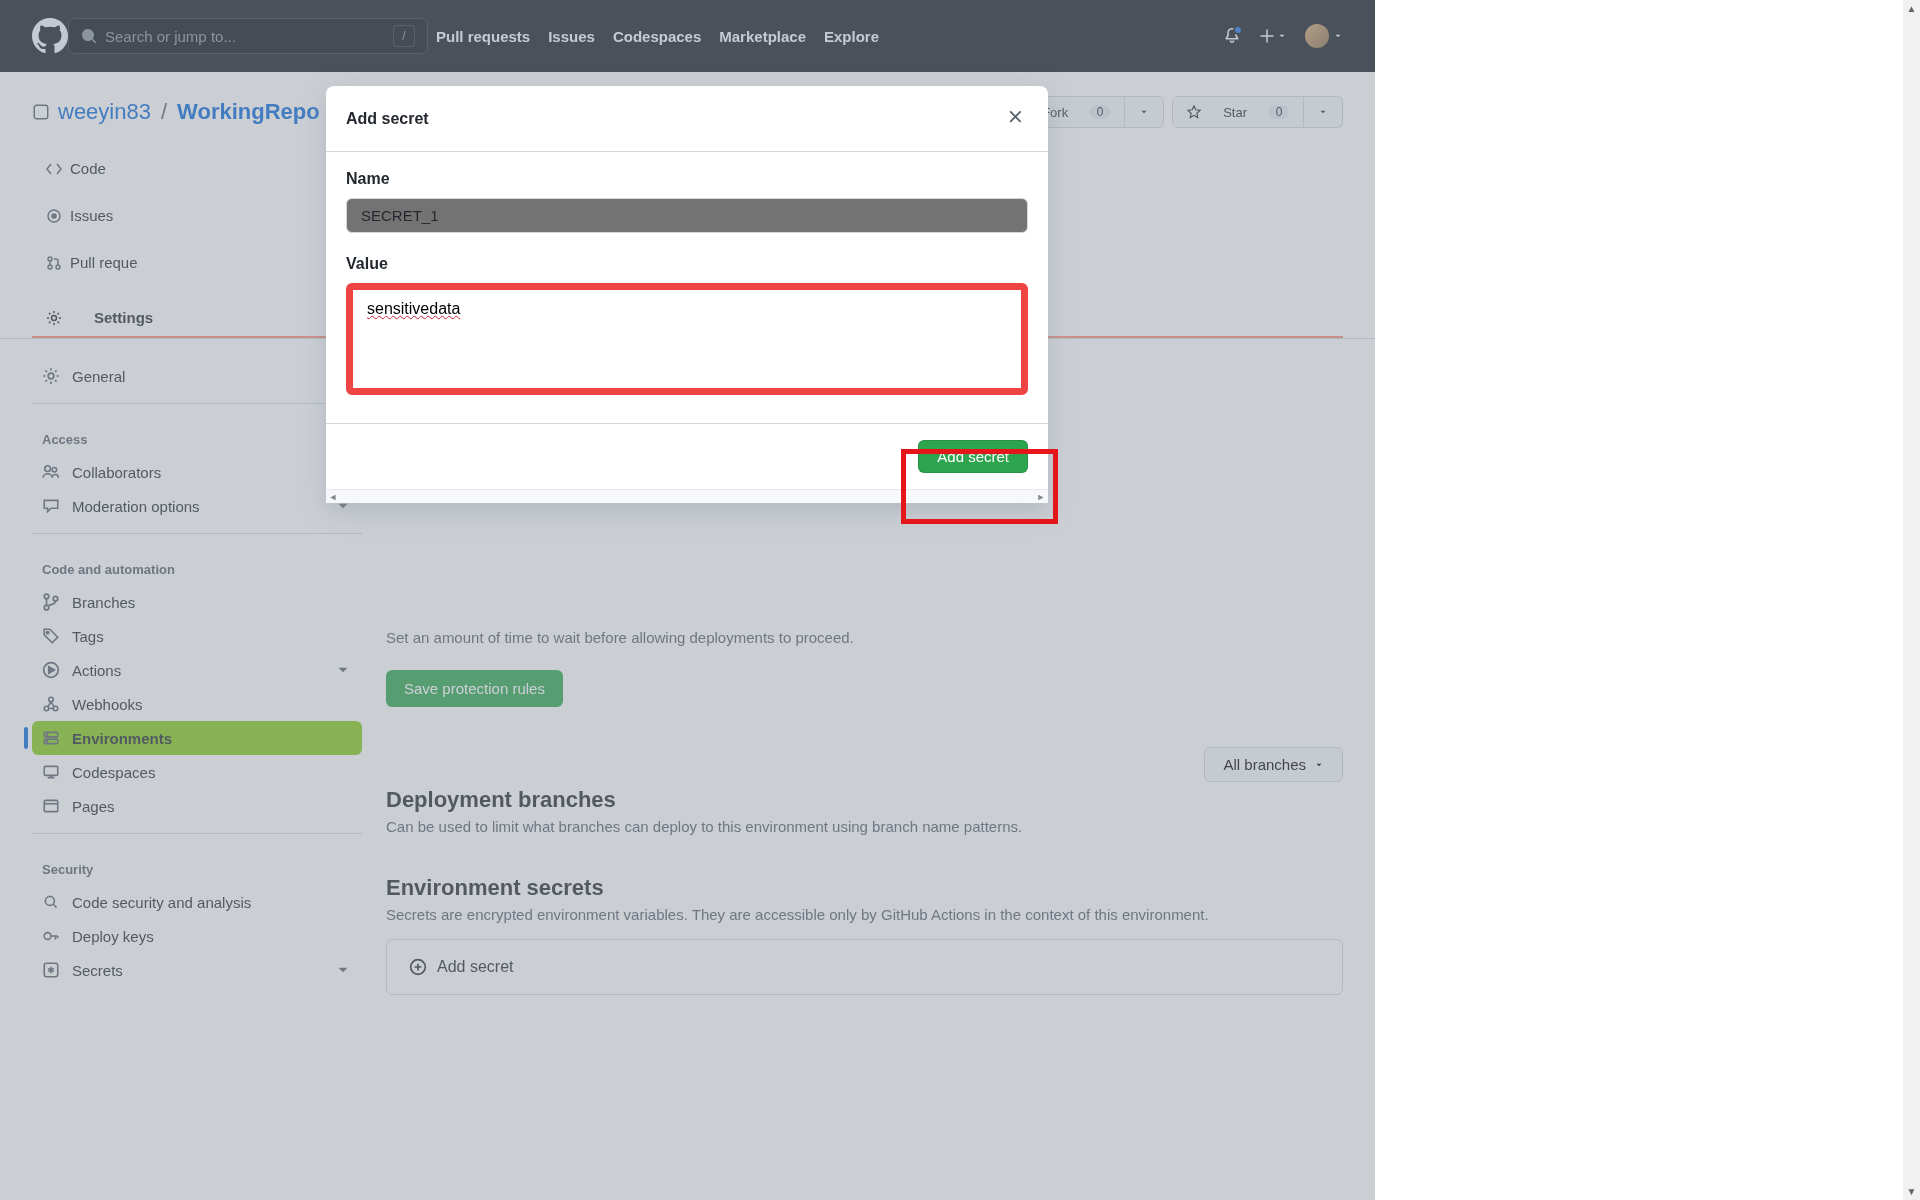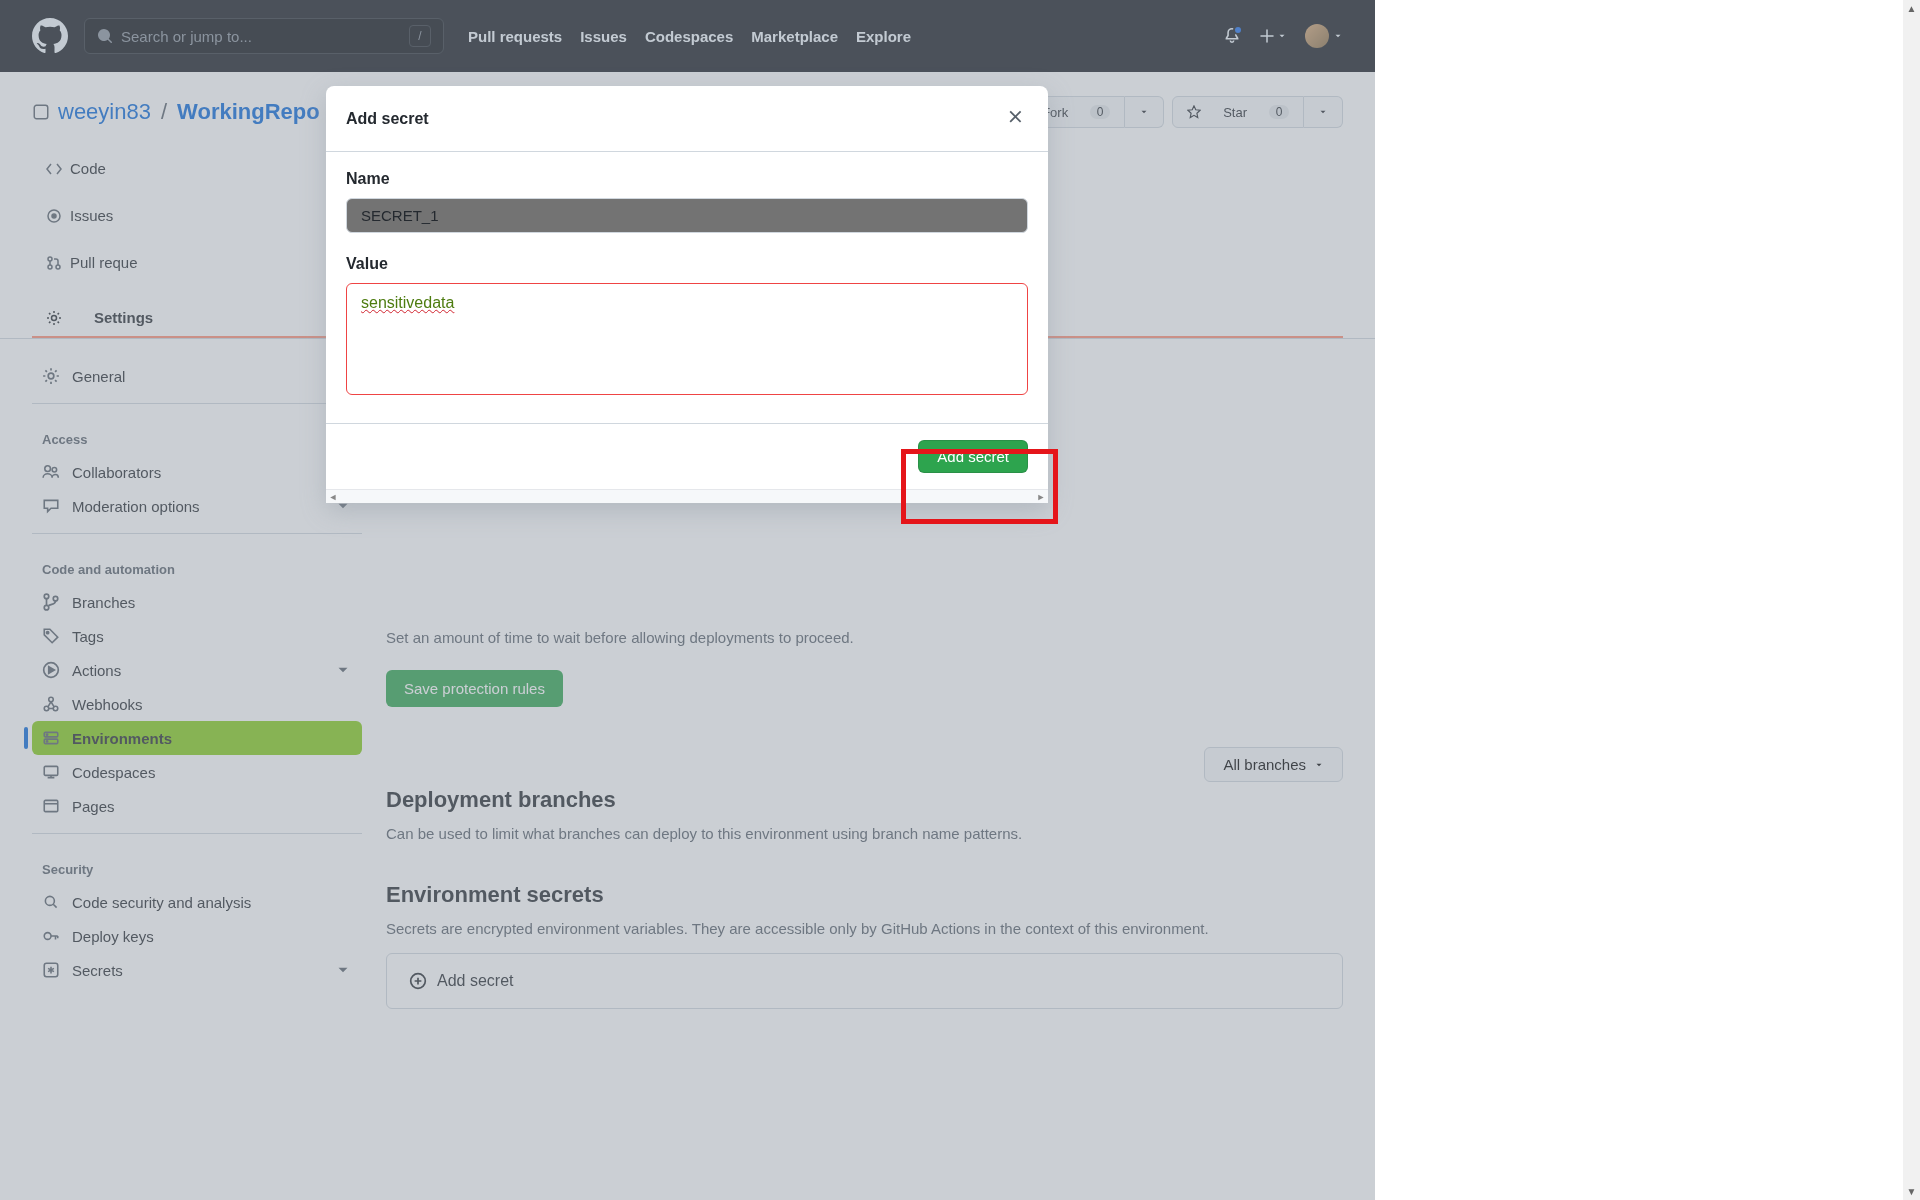--- a/index.html
+++ b/index.html
@@ -6,21 +6,21 @@
 body { font-family: -apple-system, BlinkMacSystemFont, "Segoe UI", Helvetica, Arial, sans-serif; font-size: 14px; color: #24292f; background: #fff; width: 1920px; height: 1200px; overflow: hidden; position: relative; }
 
 
 .browser-scroll { position: absolute; right: 0; top: 0; width: 17px; height: 1200px; background: #f1f1f1; display: flex; flex-direction: column; }
 .browser-scroll .arrow { height: 17px; background: #f1f1f1; display:flex; align-items:center; justify-content:center; color:#666; font-size:10px; }
 .browser-scroll .track { flex:1; background:#f1f1f1; }
 
 .page { width: 1375px; height: 1200px; position: relative; }
 
 
-.gh-header { background: #161b22; height: 72px; display: flex; align-items: center; padding: 0 32px; gap: 16px; }
+.gh-header { background: #161b22; height: 72px; display: flex; align-items: center; padding: 0 32px; }
 .gh-logo { width: 36px; height: 36px; color: #f0f6fc; }
 .search-wrap { display: flex; align-items: center; background: #0d1117; border: 1px solid #30363d; border-radius: 6px; height: 36px; padding: 0 12px; gap: 8px; width: 360px; }
 .search-wrap svg { color: #8b949e; }
 .search-wrap input { background: transparent; border: none; color: #c9d1d9; font-size: 15px; flex: 1; outline: none; }
 .search-wrap input::placeholder { color: #8b949e; }
 .slash-badge { border: 1px solid #30363d; color: #8b949e; border-radius: 4px; width: 22px; height: 22px; display:flex; align-items:center; justify-content:center; font-size: 12px; }
 .gh-nav { display: flex; gap: 18px; margin-left: 8px; }
 .gh-nav a { color: #f0f6fc; text-decoration: none; font-size: 15px; font-weight: 600; }
 .gh-spacer { flex: 1; }
 .gh-icons { display: flex; align-items: center; gap: 18px; color: #f0f6fc; }
@@ -60,38 +60,38 @@
 .side-item.selected { background:#84cc16; font-weight:600; }
 .side-item.selected::before { content:''; position:absolute; left:-8px; top:6px; bottom:6px; width:4px; background:#0969da; border-radius:2px; }
 .side-item .chev { margin-left:auto; color:#57606a; }
 .side-group-title { font-size:13px; font-weight:600; color:#57606a; padding: 18px 10px 8px; }
 .side-hr { border:none; border-top:1px solid #d0d7de; margin: 10px 0; }
 
 .content { flex:1; padding-top: 60px; }
 .wait-desc { color:#57606a; font-size:15px; margin-top: 210px; }
 .save-btn { background:#2da44e; color:#fff; border:none; border-radius:6px; padding:10px 18px; font-size:15px; font-weight:500; margin-top:24px; cursor:pointer; }
 .section-h { font-size:22px; font-weight:600; margin-top:40px; }
-.section-d { color:#57606a; font-size:15px; margin-top:12px; }
+.section-d { color:#57606a; font-size:15px; margin-top:5px; }
 .section-row { display:flex; align-items:flex-start; }
 .branches-btn { margin-left:auto; display:flex; align-items:center; gap:8px; background:#f6f8fa; border:1px solid #d0d7de; border-radius:6px; padding:8px 18px; font-size:15px; }
 .secret-box { border:1px solid #d0d7de; border-radius:6px; margin-top:16px; padding: 18px 22px; }
 .add-secret-link { display:flex; align-items:center; gap:10px; color:#24292f; font-size:16px; }
 
 
 .overlay { position:absolute; inset:0; background: rgba(140,149,159,0.45); }
 
 
 .modal { position:absolute; left:326px; top:86px; width:722px; background:#fff; border-radius:8px; box-shadow: 0 8px 24px rgba(140,149,159,0.4); }
 .modal-head { display:flex; align-items:center; padding: 18px 20px; border-bottom:1px solid #d0d7de; }
 .modal-title { font-size:16px; font-weight:600; }
 .modal-close { margin-left:auto; background:none; border:none; cursor:pointer; color:#57606a; padding:4px; }
 .modal-body { padding: 18px 20px 28px; }
 .field-label { font-size:16px; font-weight:600; margin-bottom:10px; display:block; }
 .field-input { width:100%; border:1px solid #d0d7de; border-radius:6px; background:#737373; padding:8px 14px; font-size:15px; color:#24292f; }
-.field-textarea { width:100%; border:1px solid #ef4444; border-radius:6px; background:#fff; padding:10px 14px; font-size:16px; color:#4d7c0f; min-height:112px; resize:both; }
+.field-textarea { width:100%; border:7px solid #ef4444; border-radius:6px; background:#fff; padding:10px 14px; font-size:16px; color:#000000; min-height:112px; resize:both; }
 .spellcheck { text-decoration: underline wavy #d1242f; text-decoration-thickness:1px; }
 .modal-foot { border-top:1px solid #d0d7de; padding:16px 20px; display:flex; justify-content:flex-end; }
 .btn-primary { background:#2da44e; color:#fff; border:1px solid rgba(27,31,36,0.15); border-radius:6px; padding:7px 18px; font-size:15px; font-weight:500; cursor:pointer; }
 .modal-scroll-x { height:14px; background:#f6f8fa; border-top:1px solid #e5e7eb; display:flex; }
 .modal-scroll-x .sa { width:14px; display:flex; align-items:center; justify-content:center; color:#888; font-size:9px; }
 .modal-scroll-x .st { flex:1; }
 
 .red-box { position:absolute; border:5px solid #e5151a; }
 
 

